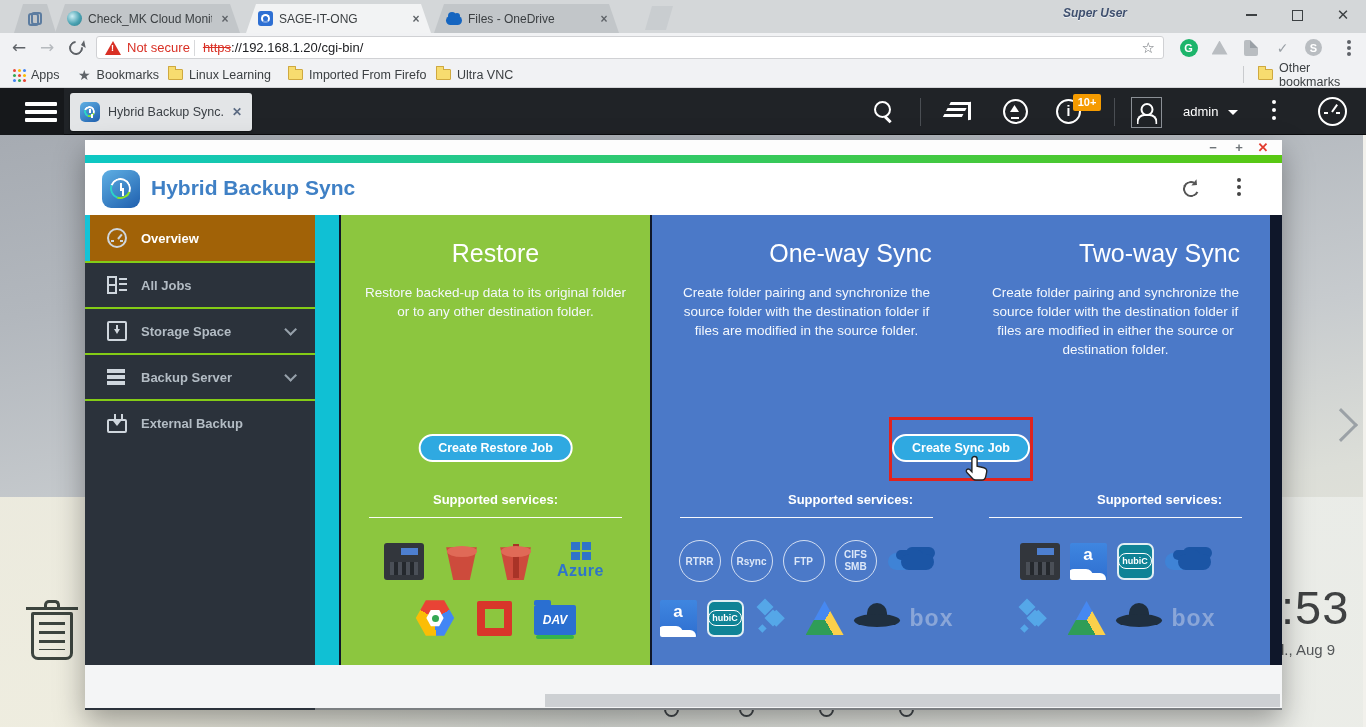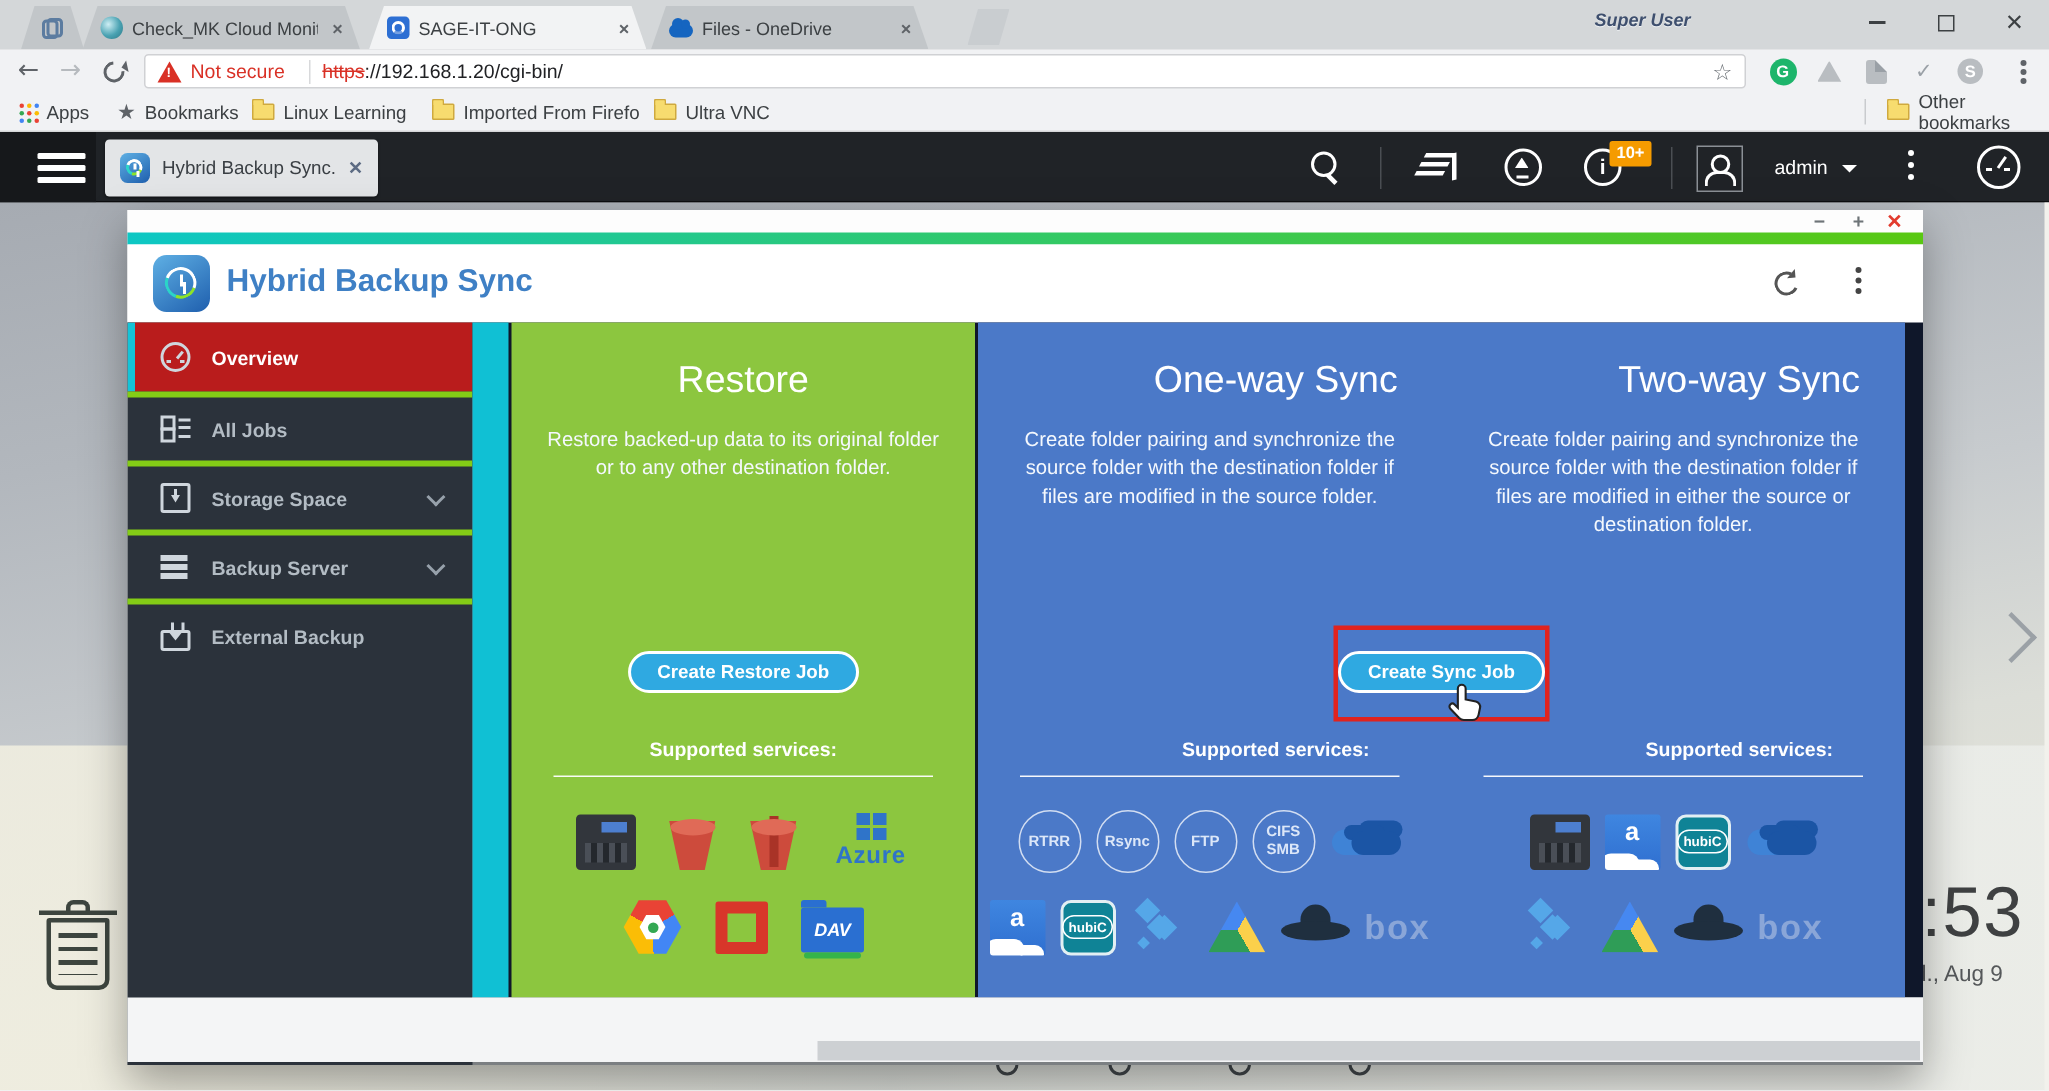--- a/index.html
+++ b/index.html
@@ -33,21 +33,21 @@
   
   .addr-row { position:absolute; left:0; top:33px; width:1366px; height:29px; background:#f1f2f4; }
   .nav-ic { position:absolute; top:3px; width:22px; height:22px; font-size:17px; text-align:center; line-height:22px; color:#5f6368; font-family:"DejaVu Sans", sans-serif; }
   .nv-back { left:8px; } .nv-fwd { left:36px; color:#b6babe; }
   .nv-reload { left:66px; width:20px; height:20px; top:5px; }
   .nv-reload::before { content:''; position:absolute; inset:3px; border:2px solid #5f6368; border-radius:50%; border-top-color:transparent; transform:rotate(40deg); }
   .nv-reload::after { content:''; position:absolute; right:1px; top:3px; border:4px solid transparent; border-right-color:#5f6368; transform:rotate(-12deg); }
   .omnibox { position:absolute; left:96px; top:3px; width:1068px; height:23px; background:#fff; border:1px solid #d0d1d4; border-radius:3px; display:flex; align-items:center; padding:0 8px; }
   .warn-tri { width:0; height:0; border-left:8px solid transparent; border-right:8px solid transparent; border-bottom:14px solid #d93025; position:relative; margin-right:6px; }
   .warn-tri::after { content:'!'; position:absolute; left:-2px; top:2px; color:#fff; font-size:9px; font-weight:bold; }
-  .notsec { color:#d93025; font-size:13px; margin-right:16px; }
+  .notsec { color:#d93025; font-size:13px; margin-right:4px; }
   .omni-sep { width:1px; height:16px; background:#d8d9db; margin-right:8px; }
   .url { font-size:13px; color:#202124; }
   .url .scheme { color:#d93025; text-decoration:line-through; }
   .omni-star { margin-left:auto; color:#6b7075; font-size:15px; font-family:"DejaVu Sans", sans-serif; }
   .ext { position:absolute; top:4px; width:21px; height:21px; display:flex; align-items:center; justify-content:center; }
   .ext-g { left:1178px; } .ext-g i { width:18px; height:18px; border-radius:50%; background:#1db56b; color:#fff; font-style:normal; font-size:11px; font-weight:bold; display:flex; align-items:center; justify-content:center; }
   .ext-drive { left:1209px; } .ext-drive i { width:16px; height:14px; background:#b9bdc1; clip-path:polygon(50% 0, 100% 100%, 0 100%); }
   .ext-pdf { left:1240px; } .ext-pdf i { width:14px; height:16px; background:#b9bdc1; border-radius:2px; position:relative; }
   .ext-pdf i::after { content:''; position:absolute; right:0; top:0; border:4px solid #f1f2f4; border-left-color:#9aa0a6; border-bottom-color:#9aa0a6; }
   .ext-check { left:1272px; color:#9aa0a6; font-size:14px; font-weight:bold; font-family:"DejaVu Sans", sans-serif; }
@@ -126,23 +126,23 @@
   .hbs-lg { position:absolute; left:17px; top:7px; width:38px; height:38px; border-radius:9px; }
   .app-title { position:absolute; left:66px; top:13px; font-size:21px; font-weight:bold; color:#3f80c5; }
   .hd-refresh { position:absolute; left:1096px; top:16px; width:20px; height:20px; }
   .hd-refresh::before { content:''; position:absolute; inset:2px; border:2.5px solid #555; border-radius:50%; border-right-color:transparent; transform:rotate(-20deg); }
   .hd-refresh::after { content:''; position:absolute; right:0px; top:2px; border:4px solid transparent; border-left-color:#555; transform:rotate(40deg); }
   .hd-kebab { position:absolute; left:1152px; top:15px; width:4px; height:4px; }
   .hd-kebab::before { content:''; position:absolute; width:4px; height:4px; border-radius:50%; background:#444; box-shadow:0 7px 0 #444, 0 14px 0 #444; }
 
   
   .sidebar { position:absolute; left:0; top:75px; width:230px; height:495px; background:#2b323b; }
-  .sb-item { position:relative; height:46px; display:flex; align-items:center; padding-left:22px; gap:14px; color:#b3bcc4; font-size:13px; font-weight:bold; border-top:4px solid #84cc16; cursor:default; }
+  .sb-item { position:relative; height:46px; display:flex; align-items:center; padding-left:22px; gap:14px; color:#b3bcc4; font-size:13px; font-weight:bold; border-top:2px solid #84cc16; cursor:default; }
   .sb-item:first-child { border-top:none; }
-  .sb-item.selected { background:#b91c1c; color:#fff; }
+  .sb-item.selected { background:#a16207; color:#fff; }
   .sb-item.selected::before { content:''; position:absolute; left:0; top:0; bottom:0; width:5px; background:#14c3d7; }
   .sb-ico { position:relative; width:20px; height:20px; color:#cfd6dd; flex:0 0 auto; }
   .ic-gauge { border:2px solid #cfd6dd; border-radius:50%; }
   .ic-gauge::before { content:''; position:absolute; left:8px; top:3px; width:2px; height:6px; background:#cfd6dd; transform:rotate(40deg); transform-origin:bottom; }
   .ic-gauge::after { content:''; position:absolute; left:2px; top:10px; width:3px; height:2px; background:#cfd6dd; box-shadow:9px 0 0 #cfd6dd; }
   .ic-jobs::before { content:''; position:absolute; left:0; top:1px; width:6px; height:6px; border:2px solid #cfd6dd; }
   .ic-jobs::after { content:''; position:absolute; left:0; bottom:1px; width:6px; height:6px; border:2px solid #cfd6dd; }
   .ic-jobs i { position:absolute; right:0; top:3px; width:8px; height:2px; background:#cfd6dd; box-shadow:0 5px 0 #cfd6dd, 0 11px 0 #cfd6dd; }
   .ic-storage { border:2px solid #cfd6dd; border-radius:2px; }
   .ic-storage::before { content:''; position:absolute; left:5px; top:3px; width:0; height:0; border:3px solid transparent; border-top:5px solid #cfd6dd; margin-top:3px; }

